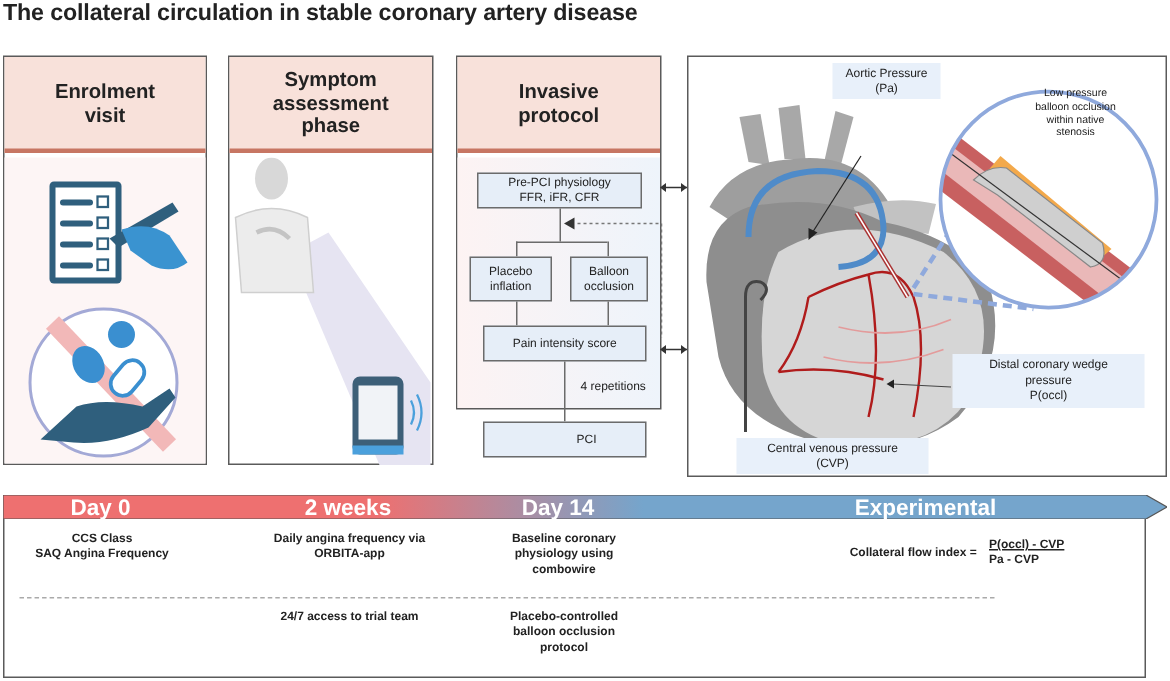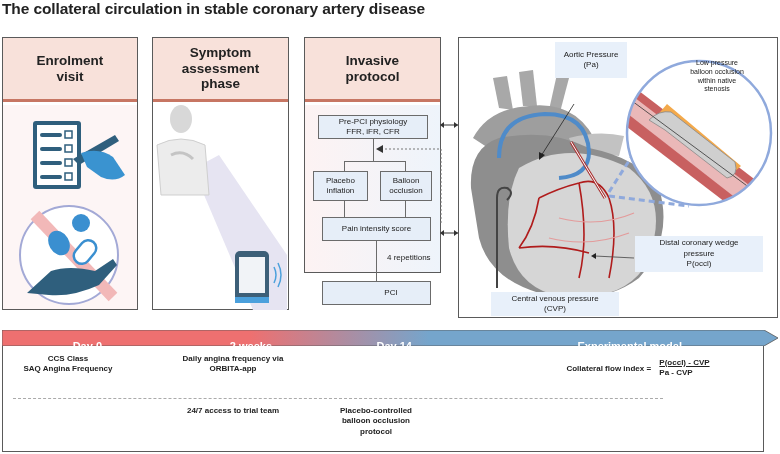--- a/index.html
+++ b/index.html
@@ -20,21 +20,21 @@
   .box { position: absolute; background: #e6eef8; border: 1px solid #6b6b6b; font-size: 8px; text-align: center; display: flex; align-items: center; justify-content: center; line-height: 1.25; color: #222; }
   .vline { position: absolute; width: 1px; background: #6b6b6b; }
   .hline { position: absolute; height: 1px; background: #6b6b6b; }
   .rep { position: absolute; font-size: 8px; color: #222; }
 
   .label-box { position: absolute; background: #e8f0fa; font-size: 8px; text-align: center; line-height: 1.3; color: #222; display: flex; flex-direction: column; align-items: center; justify-content: center; }
 
   .tl { position: absolute; left: 2px; top: 330px; width: 776px; height: 122px; }
   .tl-bar { position: absolute; left: 0; top: 0; height: 16px; width: 776px; }
   .tl-bar svg { position: absolute; left: 0; top: 0; }
-  .tl-lbl { position: absolute; top: 10px; font-size: 11px; font-weight: bold; color: #fff; text-align: right; }
+  .tl-lbl { position: absolute; top: 0; font-size: 15px; font-weight: bold; color: #fff; text-align: center; }
   .tl-body { position: absolute; left: 0; top: 16px; width: 762px; height: 106px; border: 1px solid #5a5a5a; border-top: none; }
   .tl-cell { position: absolute; font-size: 8px; font-weight: bold; text-align: center; line-height: 1.3; color: #222; }
   .tl-sep { position: absolute; left: 10px; width: 650px; top: 52px; border-top: 1px dashed #aaa; }
   .frac { display: inline-flex; flex-direction: column; align-items: flex-start; vertical-align: middle; margin-left: 6px; }
   .frac .num { text-decoration: underline; }
 </style>
 </head>
 <body>
 
 <div class="title">The collateral circulation in stable coronary artery disease</div>
@@ -167,21 +167,21 @@
     <circle cx="240" cy="95" r="72" fill="#fff"></circle>
     <g clip-path="url(#cc)">
       <path d="M150 30 L320 160 L300 190 L130 60 Z" fill="#c86060"></path>
       <path d="M150 40 L320 170 L305 182 L138 52 Z" fill="#eab8b8"></path>
       <path d="M196 80 L268 140 L282 128 L208 66 Z" fill="#f3a94b"></path>
       <path d="M190 82 Q200 72 212 74 L276 124 Q280 138 268 140 L206 92 Z" fill="#cfcfcf" stroke="#888" stroke-width="0.8"></path>
       <line x1="150" y1="46" x2="318" y2="170" stroke="#333" stroke-width="0.8"></line>
     </g>
     <circle cx="240" cy="95" r="72" fill="none" stroke="#8fa9dc" stroke-width="2.5"></circle>
   </svg>
-  <div class="label-box" style="left:96px;top:4px;width:72px;height:36px;">
+  <div class="label-box" style="left:96px;top:4px;width:72px;height:24px;">
     <span>Aortic Pressure</span>
     <span>(Pa)</span>
   </div>
   <div style="position:absolute;left:218px;top:21px;width:80px;font-size:7px;text-align:center;line-height:1.25;">
     <div>Low pressure</div>
     <div>balloon occlusion</div>
     <div>within native</div>
     <div>stenosis</div>
   </div>
   <div class="label-box" style="left:176px;top:198px;width:128px;height:36px;">
@@ -215,20 +215,25 @@
   </div>
   <div class="tl-body">
     <div class="tl-cell" style="left:0;width:130px;top:8px;">
       <div>CCS Class</div>
       <div>SAQ Angina Frequency</div>
     </div>
     <div class="tl-cell" style="left:155px;width:150px;top:8px;">
       <div>Daily angina frequency via</div>
       <div>ORBITA-app</div>
     </div>
+    <div class="tl-cell" style="left:318px;width:110px;top:8px;">
+      <div>Baseline coronary</div>
+      <div>physiology using</div>
+      <div>combowire</div>
+    </div>
     <div class="tl-cell" style="left:520px;width:230px;top:12px;">
       <span>Collateral flow index  =</span>
       <span class="frac">
         <span class="num">P(occl)  -  CVP</span>
         <span>Pa  -  CVP</span>
       </span>
     </div>
     <div class="tl-sep"></div>
     <div class="tl-cell" style="left:155px;width:150px;top:60px;">
       <div>24/7 access to trial team</div>

